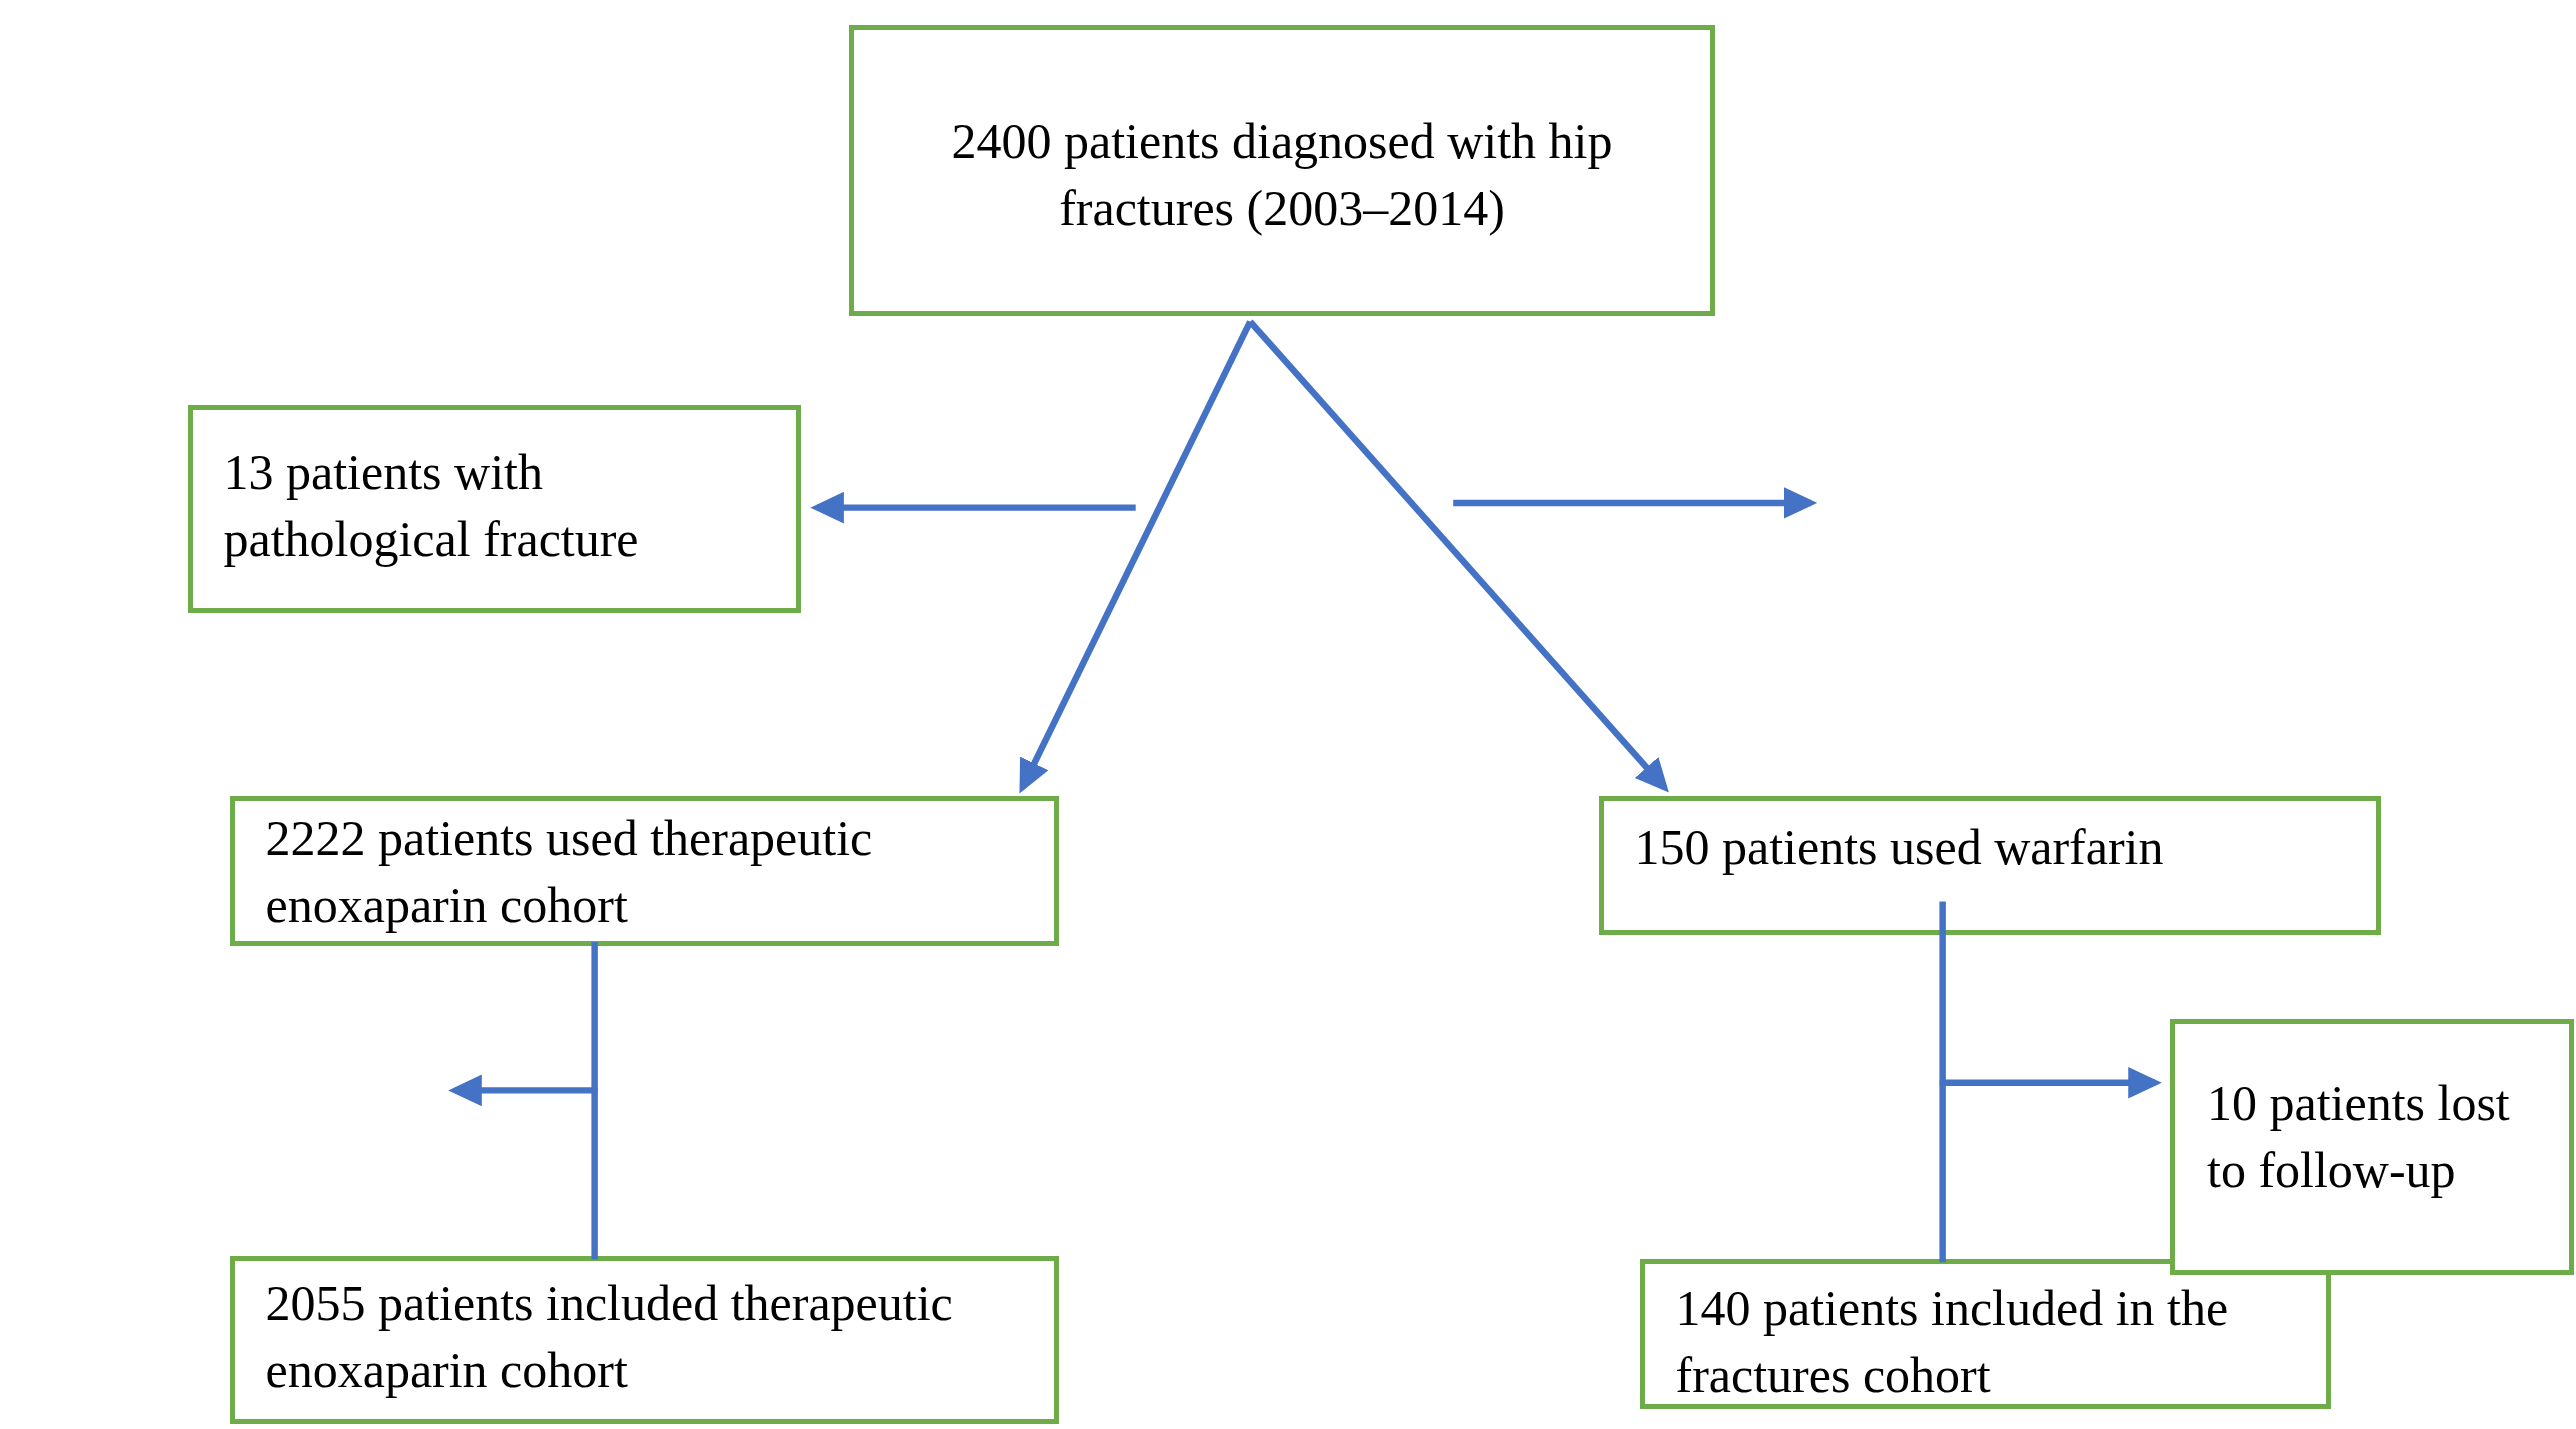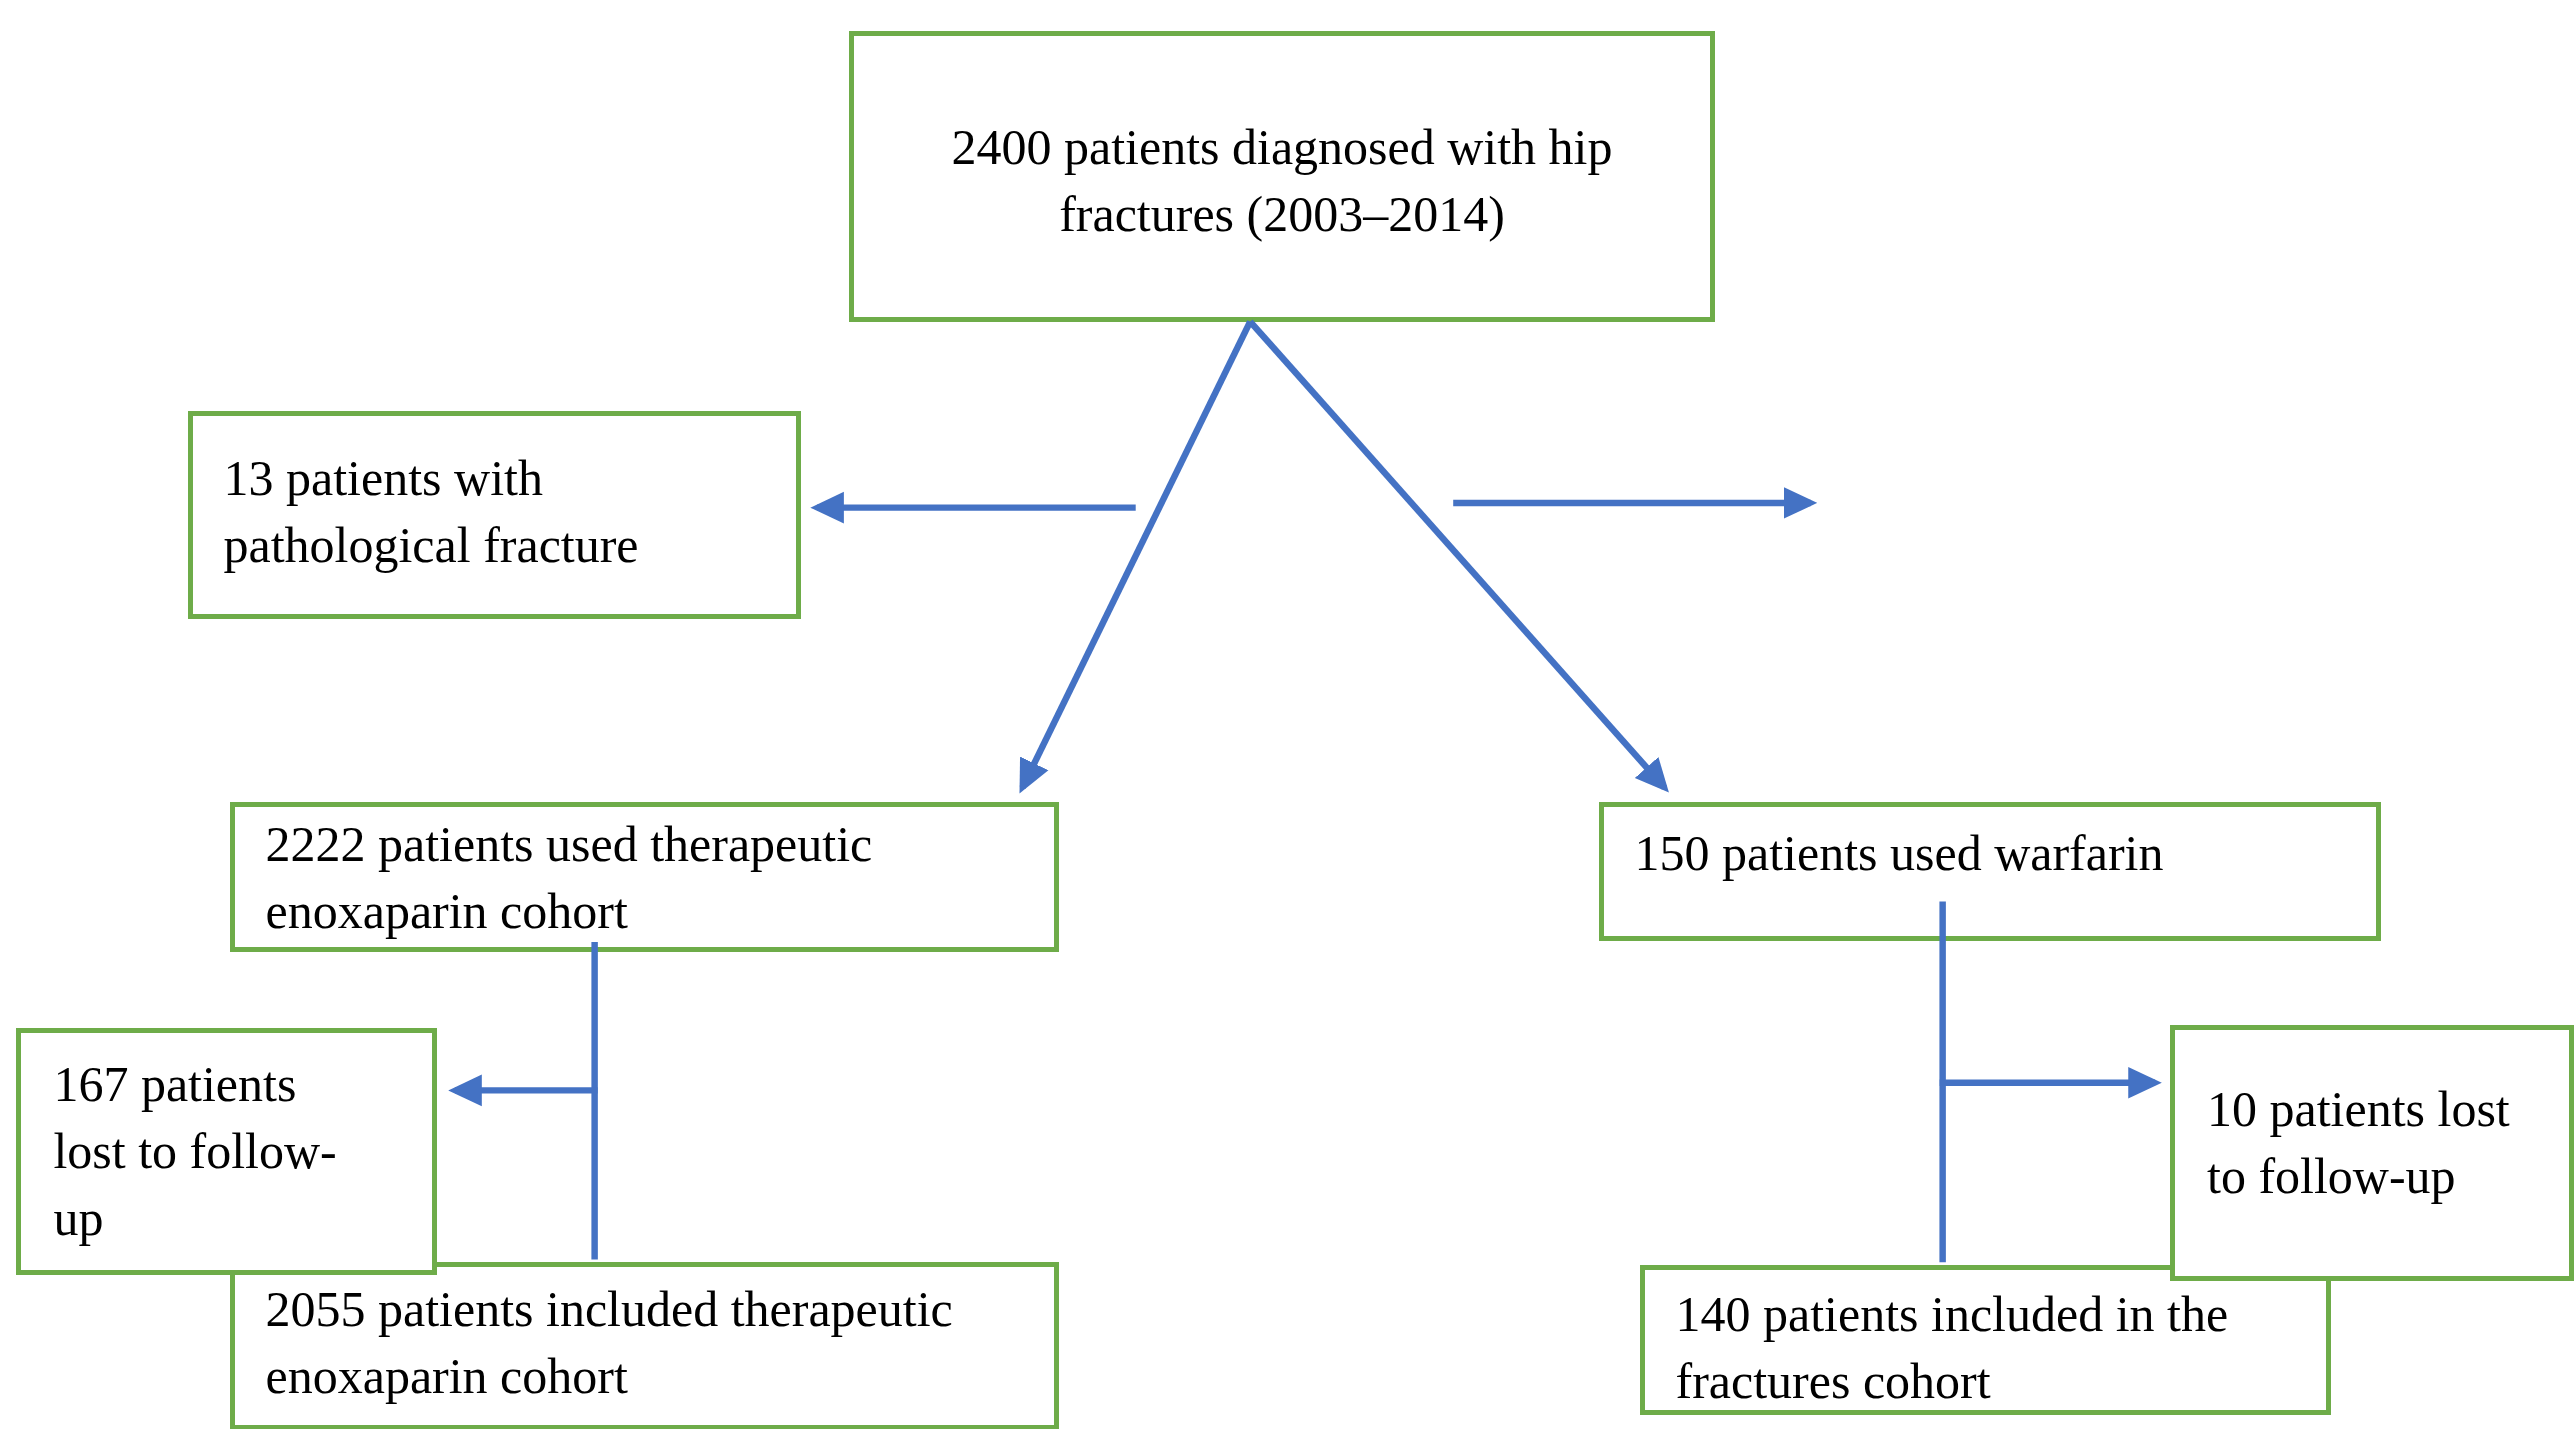--- a/index.html
+++ b/index.html
@@ -19,21 +19,20 @@
     color:var(--text-color);
   }
   .box{
     position:absolute;
     background:var(--bg-color);
     border:5.3px solid var(--border-color);
     box-sizing:border-box;
     font-size:50px;
     line-height:67px;
     z-index:1;
-    margin-top:6px;
   }
   .box .line{white-space:nowrap;}
   .overlay{z-index:2;}        
   .center{text-align:center;}
   
   #box-total        {left:849px; top:25px;   width:866px; height:291px; display:flex; flex-direction:column; justify-content:center; align-items:center; padding-top:8.2px;}
   #box-pathological {left:188px;  top:405px;  width:613px; height:208px; padding:29px 17.6px 0 30.5px;}
   #box-conservative {left:1825px; top:358px;  width:634px; height:247px; padding:14px 17.6px 0 30.5px;}
   #box-enox         {left:230px;  top:796px; width:829px; height:150px; padding:3.5px 17.6px 0 30.5px;}
   #box-warf         {left:1599px; top:796px; width:782px; height:139px; padding:13px 17.6px 0 30.5px;}
@@ -56,25 +55,20 @@
 
   <div class="box" id="box-enox-final">
     <div class="line">2055 patients included therapeutic</div>
     <div class="line">enoxaparin cohort</div>
   </div>
   <div class="box" id="box-warf-final">
     <div class="line">140 patients included in the</div>
     <div class="line">fractures cohort</div>
   </div>
 
-  <div class="box overlay" id="box-lost-enox">
-    <div class="line">167 patients</div>
-    <div class="line">lost to follow-</div>
-    <div class="line">up</div>
-  </div>
   <div class="box overlay" id="box-lost-warf">
     <div class="line">10 patients lost</div>
     <div class="line">to follow-up</div>
   </div>
 
   <div class="box center" id="box-total">
     <div class="line">2400 patients diagnosed with hip</div>
     <div class="line">fractures (2003–2014)</div>
   </div>
   <div class="box" id="box-pathological">

